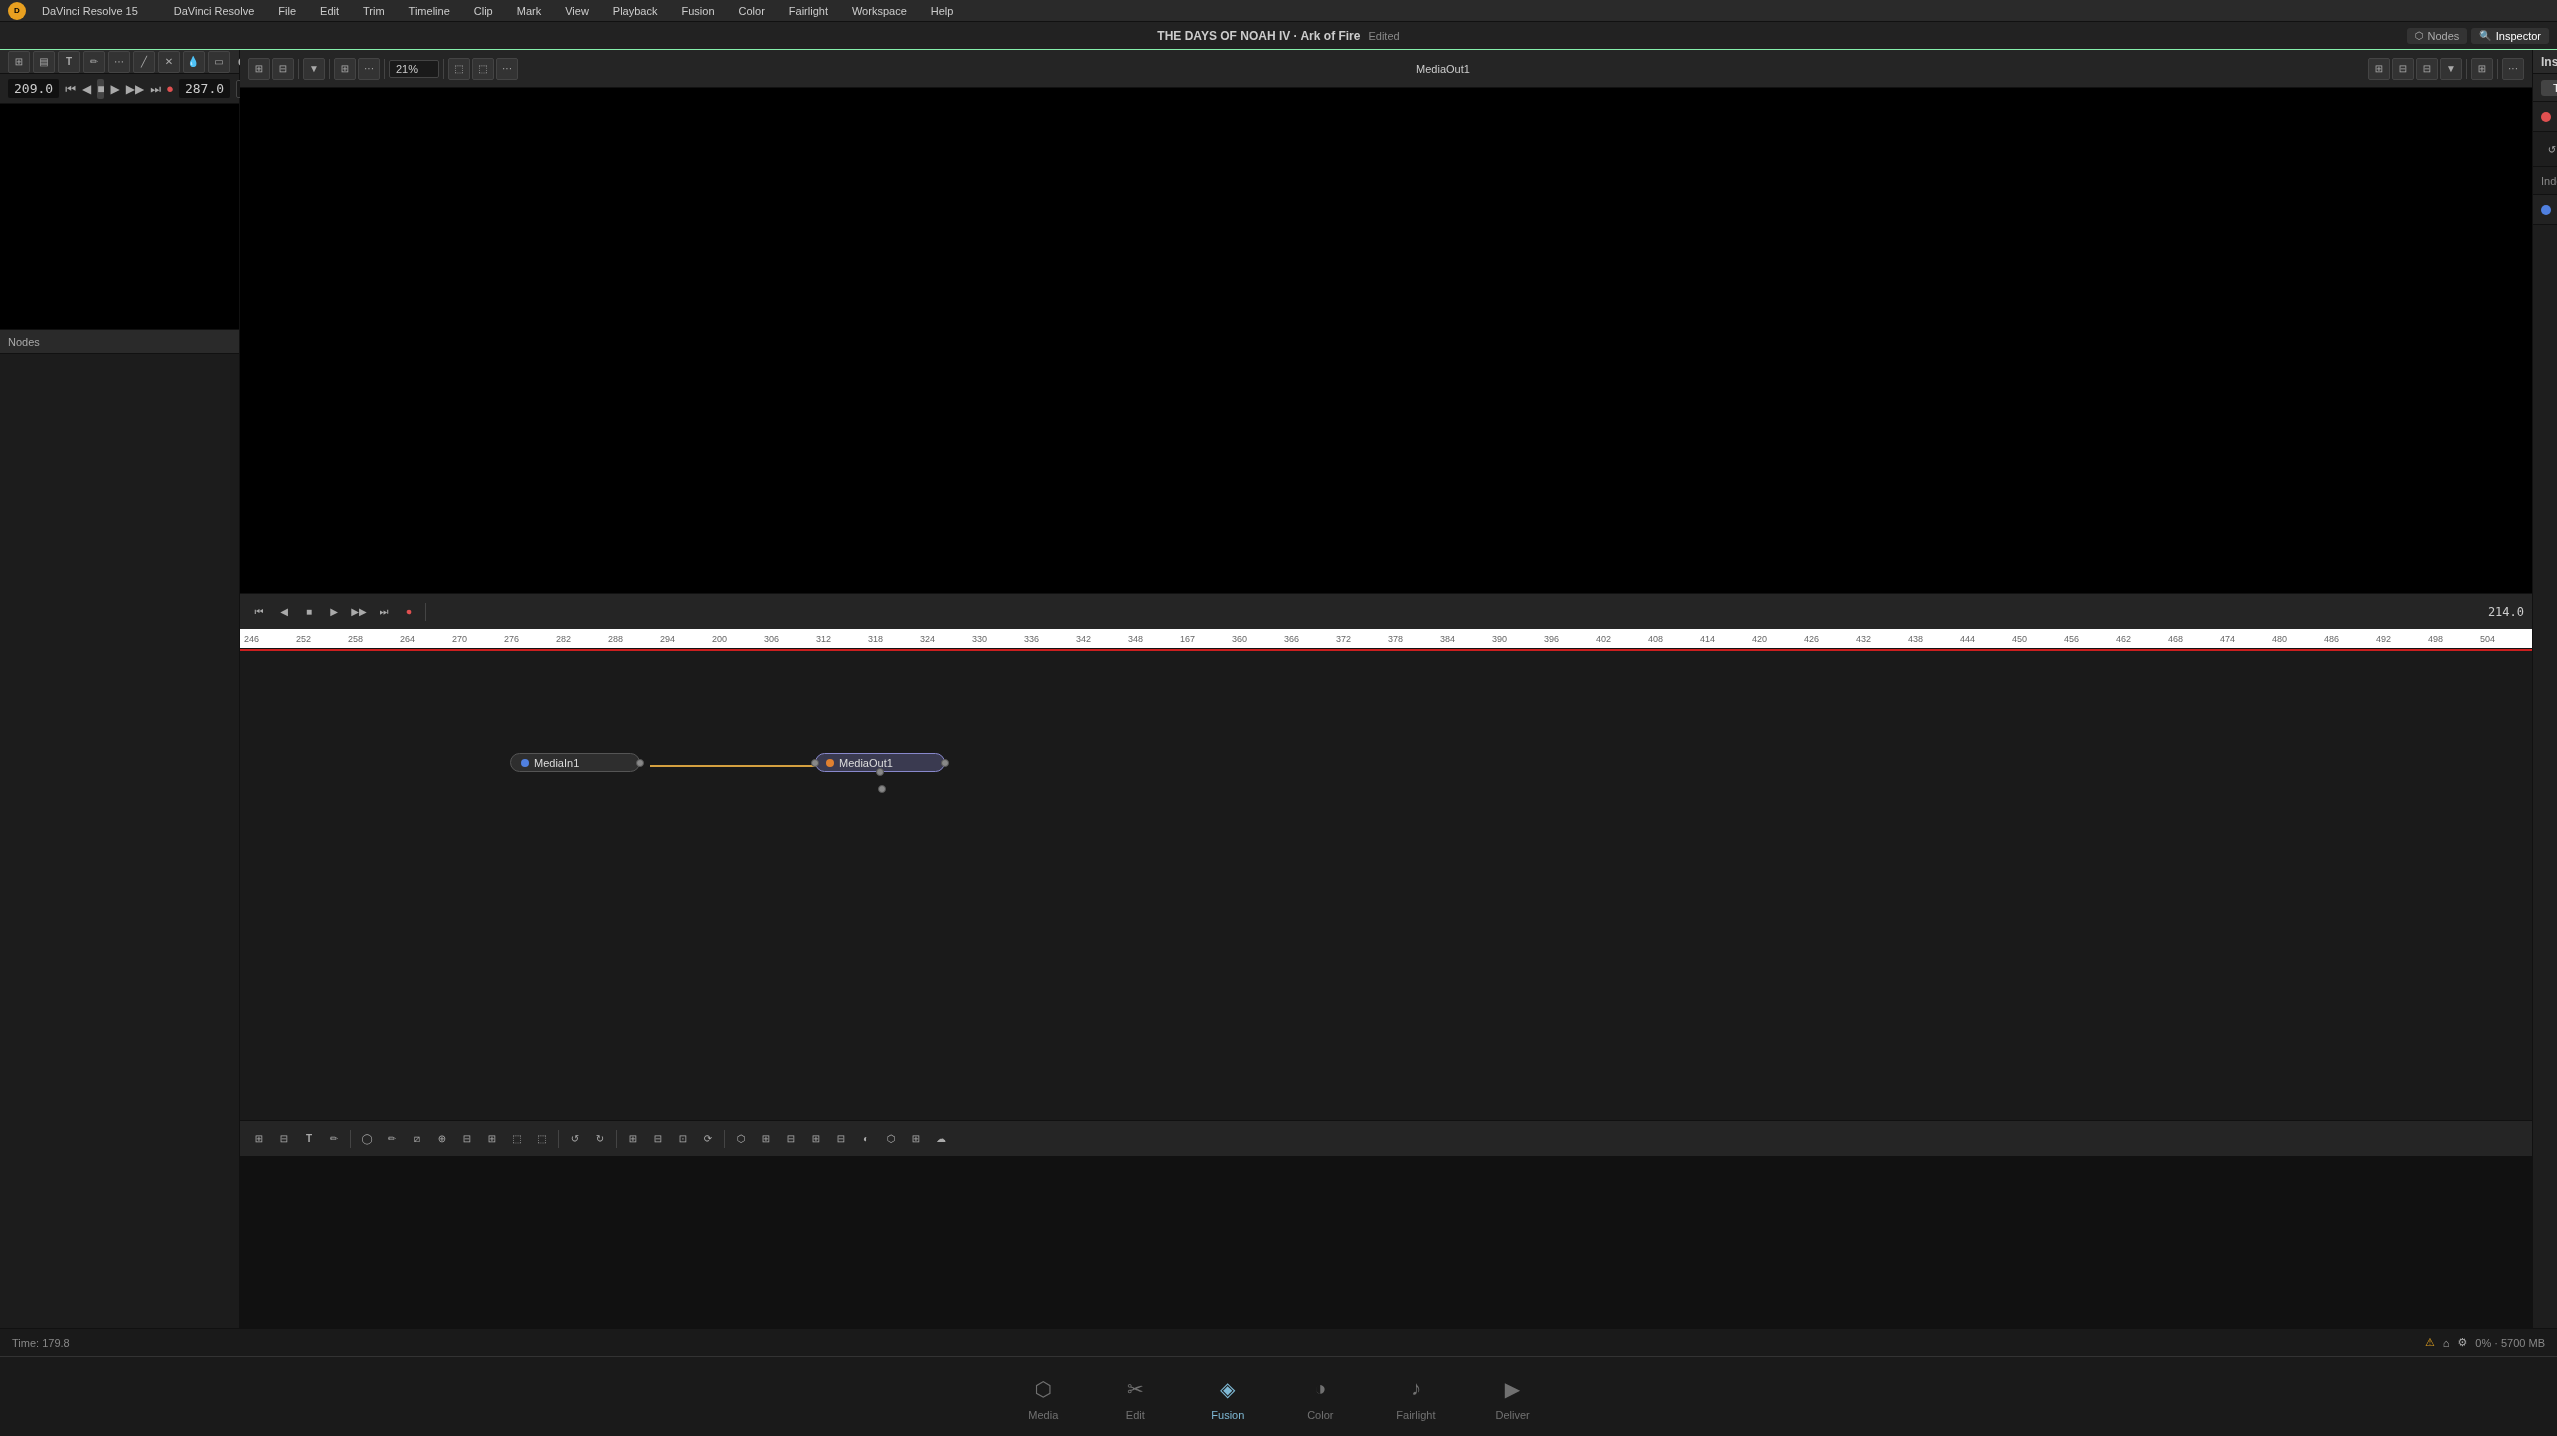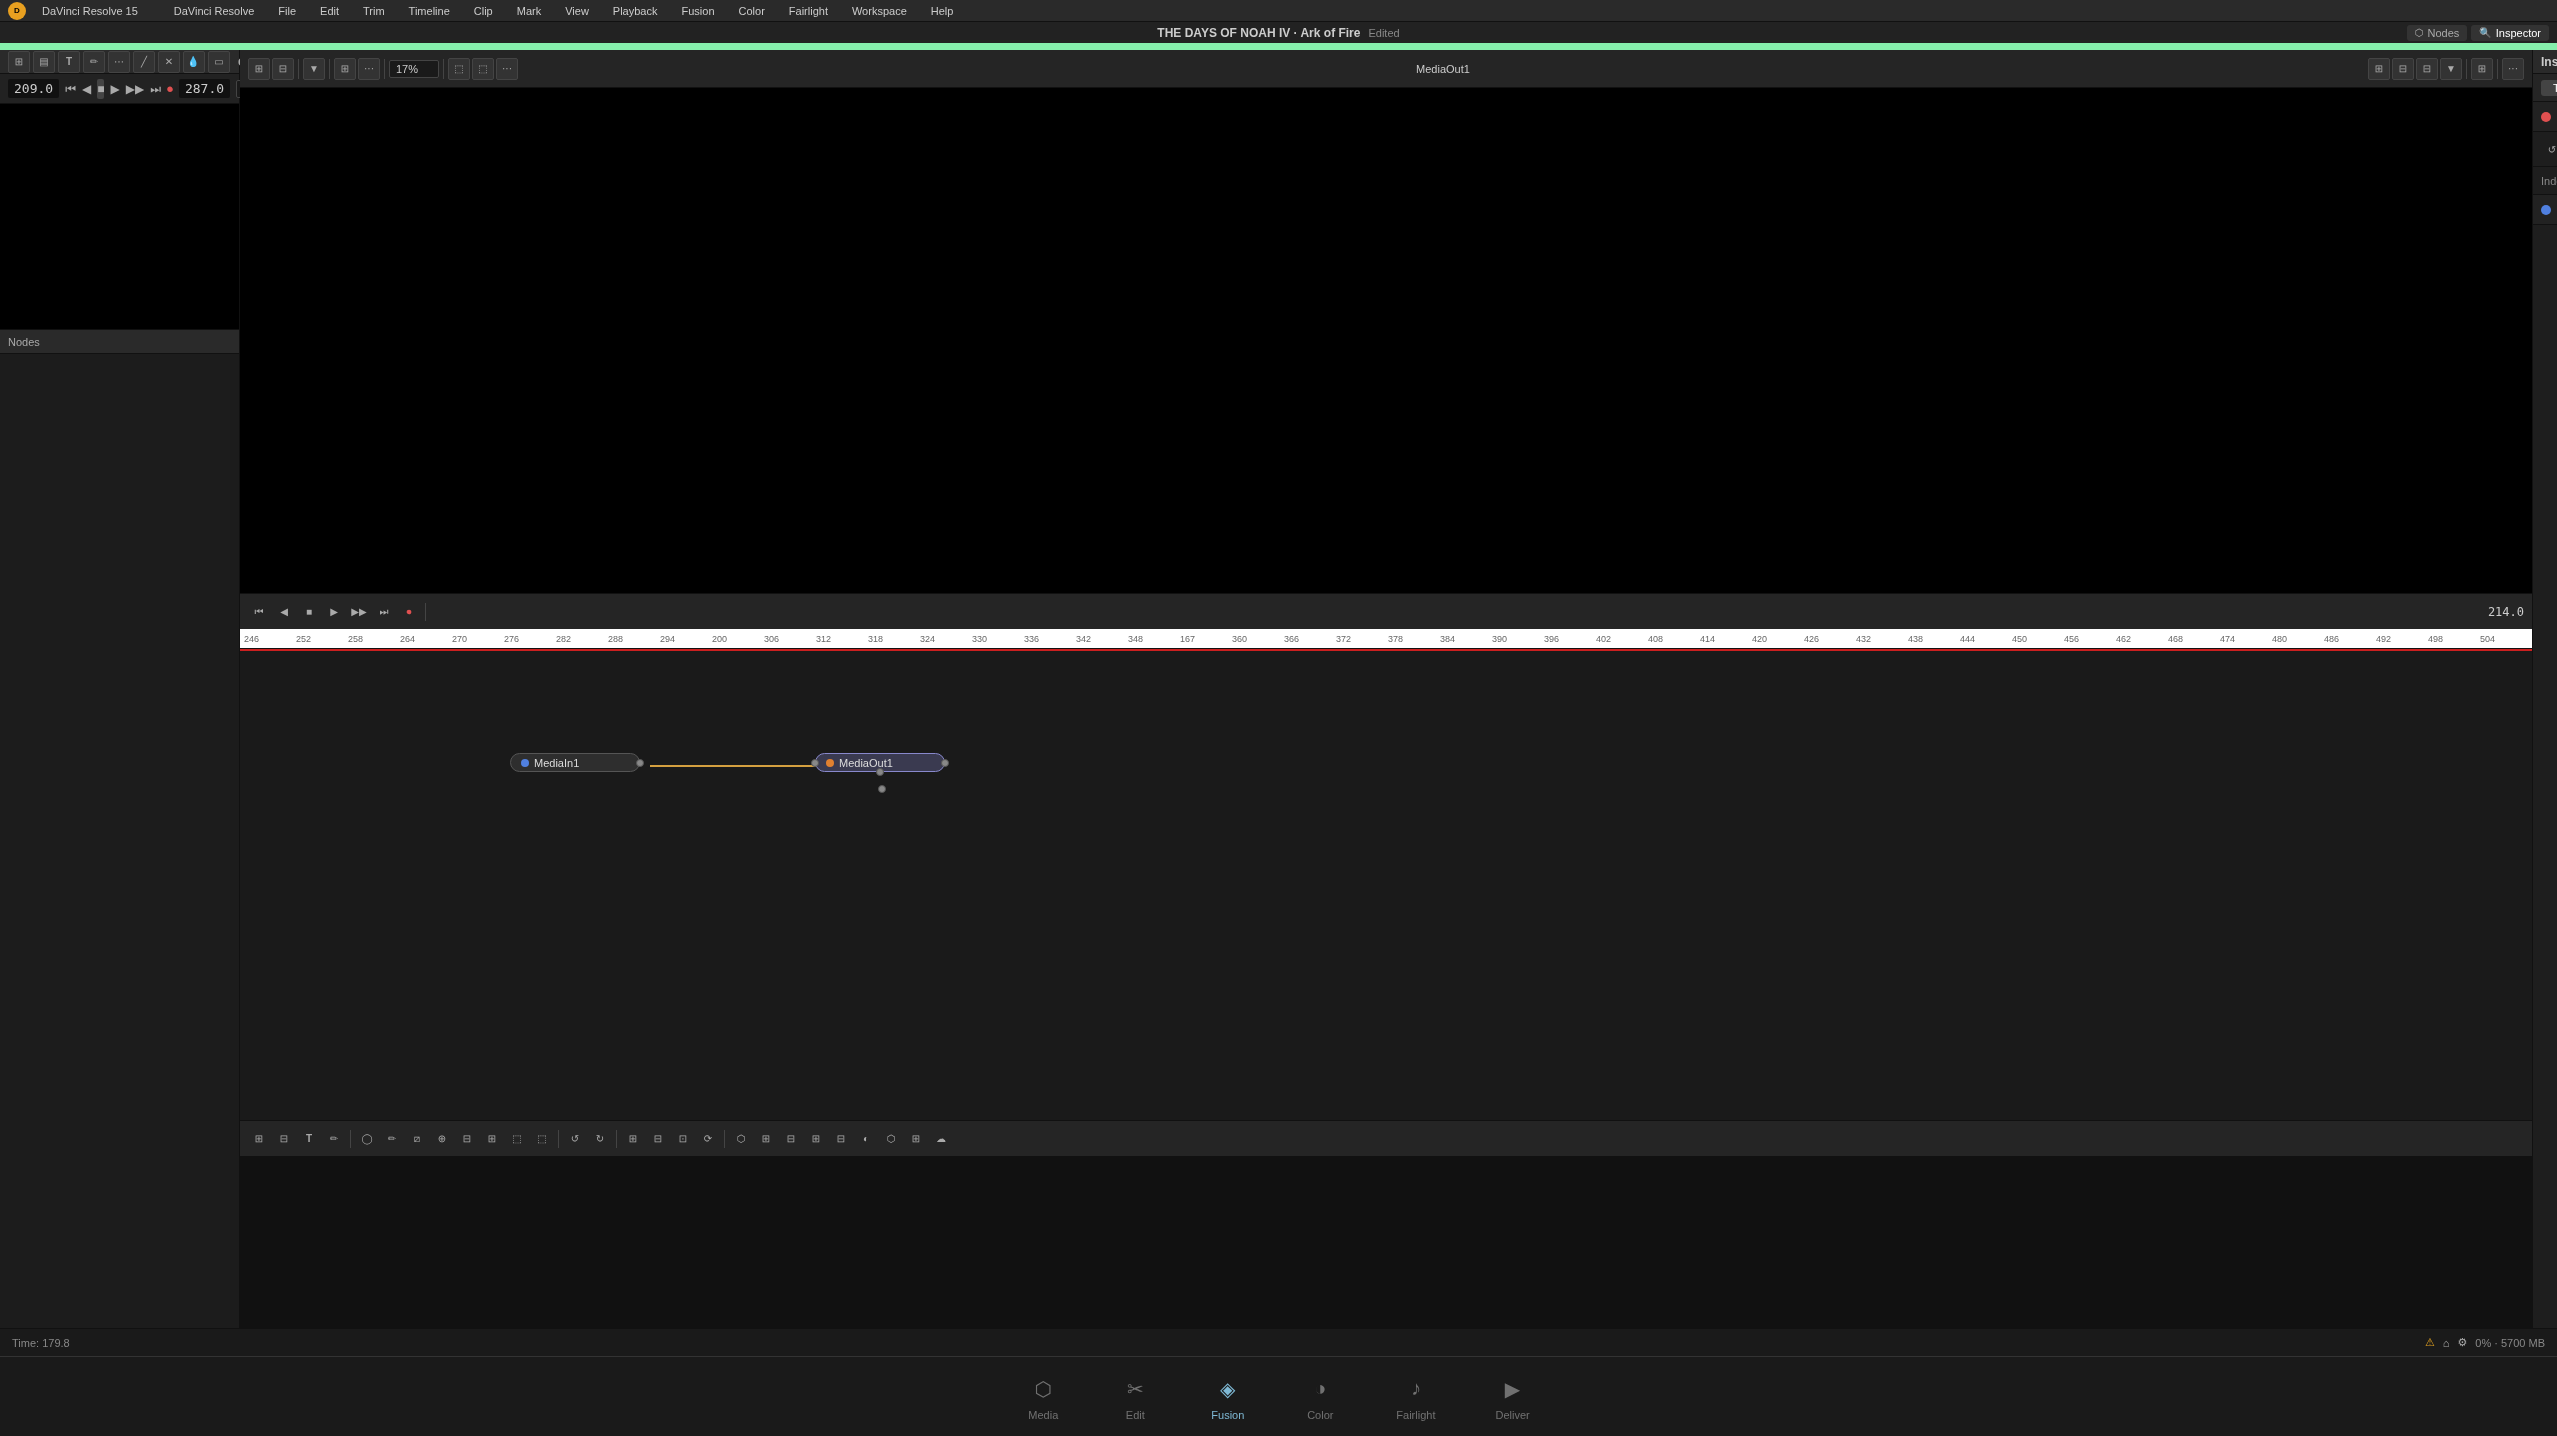--- a/index.html
+++ b/index.html
@@ -45,21 +45,21 @@
     }
 
     
     .title-bar {
       height: 28px;
       background: #222;
       display: flex;
       align-items: center;
       justify-content: center;
       position: relative;
-      border-bottom: 7px solid #86efac;
+      border-bottom: 1px solid #86efac;
     }
     .title-bar .project-title {
       color: #ccc;
       font-size: 12px;
       font-weight: bold;
     }
     .title-bar .edited-badge {
       color: #888;
       font-size: 11px;
       margin-left: 8px;
@@ -578,21 +578,21 @@
     <div class="viewer-toolbar">
       <div style="display:flex;gap:2px;align-items:center;">
         <div class="vtool-btn">⊞</div>
         <div class="vtool-btn">⊟</div>
         <div class="vtool-sep"></div>
         <div class="vtool-btn">▼</div>
         <div class="vtool-sep"></div>
         <div class="vtool-btn">⊞</div>
         <div class="vtool-btn">···</div>
         <div class="vtool-sep"></div>
-        <div class="frame-display">17%</div>
+        <div class="frame-display">21%</div>
         <div class="vtool-sep"></div>
         <div class="vtool-btn">⬚</div>
         <div class="vtool-btn">⬚</div>
         <div class="vtool-btn">···</div>
       </div>
 
       <div style="flex:1;display:flex;align-items:center;justify-content:center;">
         <span class="viewer-name">MediaOut1</span>
       </div>
 

